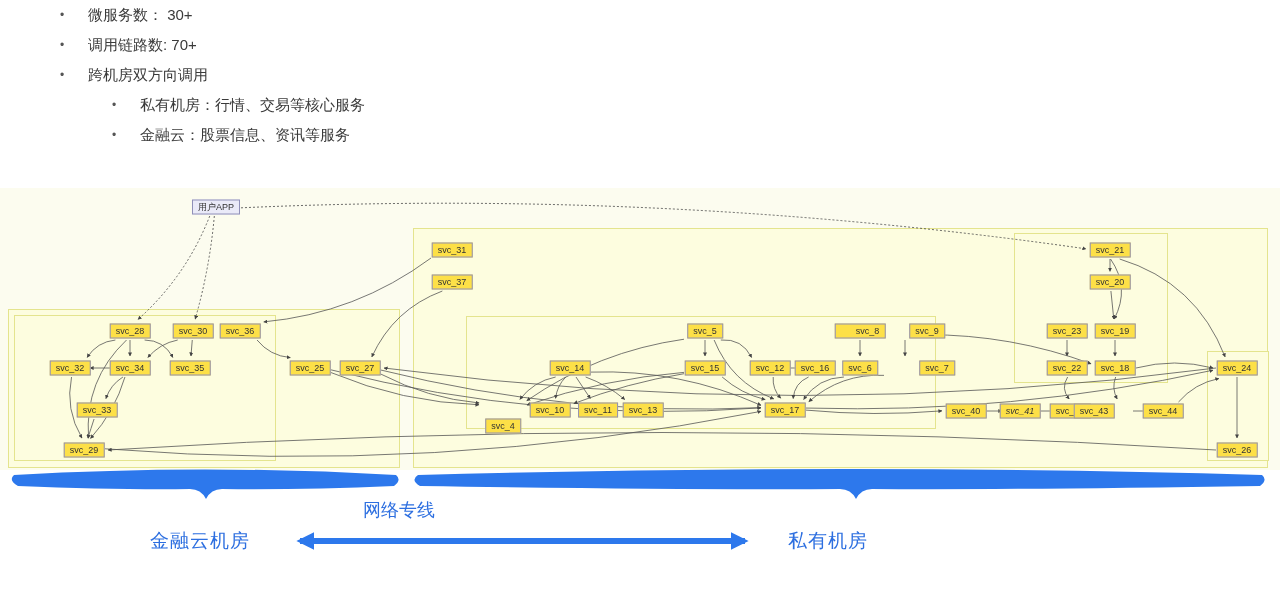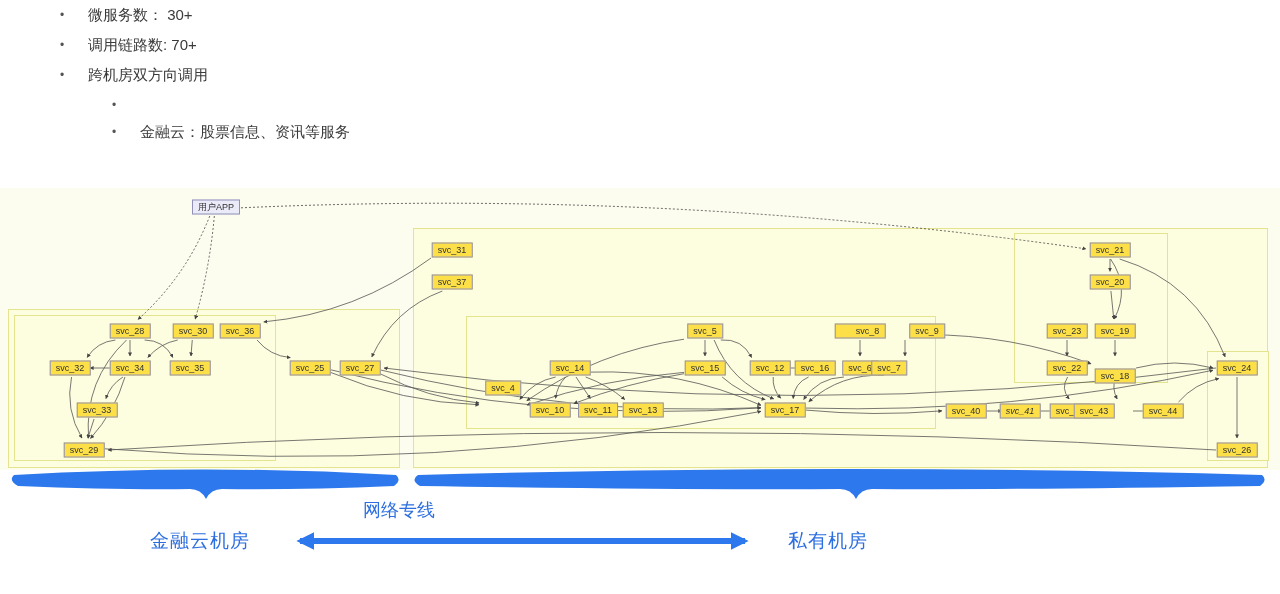--- a/index.html
+++ b/index.html
@@ -46,20 +46,21 @@
     <div class="b l1">
       <span class="dot">•</span>
       <span>调用链路数: 70+</span>
     </div>
     <div class="b l1">
       <span class="dot">•</span>
       <span>跨机房双方向调用</span>
     </div>
     <div class="b l2">
       <span class="dot">•</span>
+      <span>私有机房：行情、交易等核心服务</span>
     </div>
     <div class="b l2">
       <span class="dot">•</span>
       <span>金融云：股票信息、资讯等服务</span>
     </div>
   </div>
 
   <div class="band"></div>
 
   <div id="groups">
@@ -156,32 +157,32 @@
       <div class="node" style="left: 97px; top: 410px;">svc_33</div>
       <div class="node" style="left: 84px; top: 450px;">svc_29</div>
       <div class="node" style="left: 705px; top: 331px;">svc_5</div>
       <div class="node" style="left: 860px; top: 331px; padding-left: 20px;">svc_8</div>
       <div class="node" style="left: 905px; top: 331px; margin-left: 22px;">svc_9</div>
       <div class="node" style="left: 570px; top: 368px;">svc_14</div>
       <div class="node" style="left: 705px; top: 368px;">svc_15</div>
       <div class="node" style="left: 770px; top: 368px;">svc_12</div>
       <div class="node" style="left: 815px; top: 368px;">svc_16</div>
       <div class="node" style="left: 860px; top: 368px;">svc_6</div>
-      <div class="node" style="left: 889px; top: 368px;">svc_7</div>
-      <div class="node" style="left: 503px; top: 388px;">svc_4</div>
+      <div class="node" style="left: 937px; top: 368px;">svc_7</div>
+      <div class="node" style="left: 503px; top: 426px;">svc_4</div>
       <div class="node" style="left: 550px; top: 410px;">svc_10</div>
       <div class="node" style="left: 598px; top: 410px;">svc_11</div>
       <div class="node" style="left: 643px; top: 410px;">svc_13</div>
       <div class="node" style="left: 785px; top: 410px;">svc_17</div>
       <div class="node" style="left: 1110px; top: 250px;">svc_21</div>
       <div class="node" style="left: 1110px; top: 282px;">svc_20</div>
       <div class="node" style="left: 1067px; top: 331px;">svc_23</div>
       <div class="node" style="left: 1115px; top: 331px;">svc_19</div>
       <div class="node" style="left: 1067px; top: 368px;">svc_22</div>
-      <div class="node" style="left: 1115px; top: 368px; margin-top: 8px;">svc_18</div>
+      <div class="node" style="left: 1115px; top: 368px;">svc_18</div>
       <div class="node" style="left: 966px; top: 411px;">svc_40</div>
       <div class="node" style="left: 1020px; top: 411px; font-style: italic;">svc_41</div>
       <div class="node" style="left: 1070px; top: 411px;">svc_42</div>
       <div class="node" style="left: 1094px; top: 411px;">svc_43</div>
       <div class="node" style="left: 1163px; top: 411px;">svc_44</div>
       <div class="node" style="left: 1237px; top: 368px;">svc_24</div>
       <div class="node" style="left: 1237px; top: 450px;">svc_26</div>
     </div>
 
   <svg id="braces-svg">

